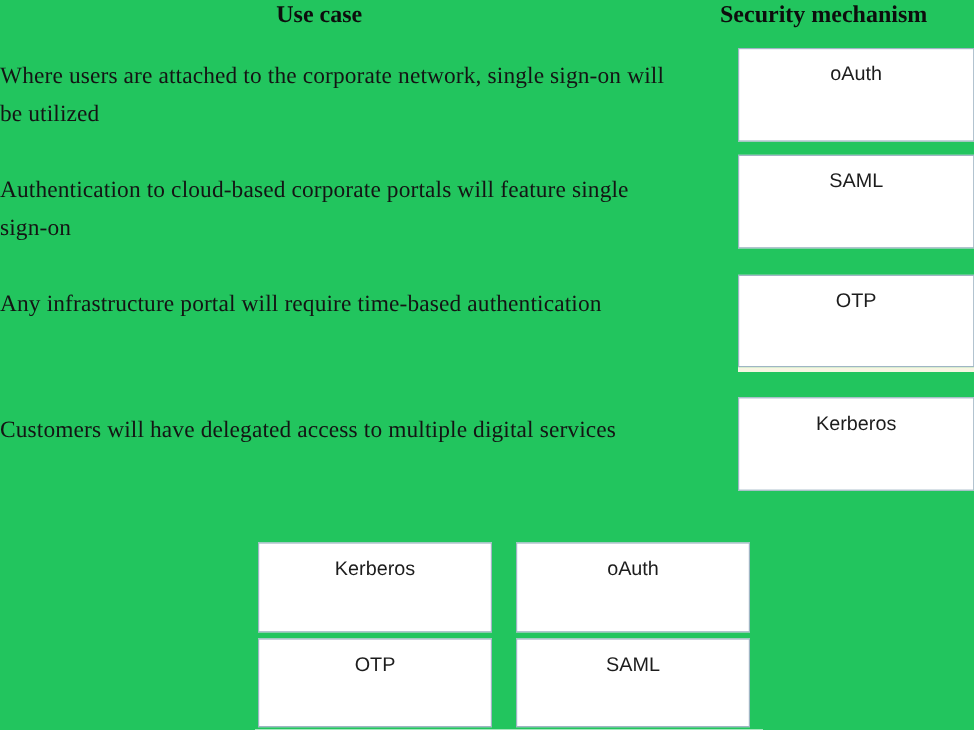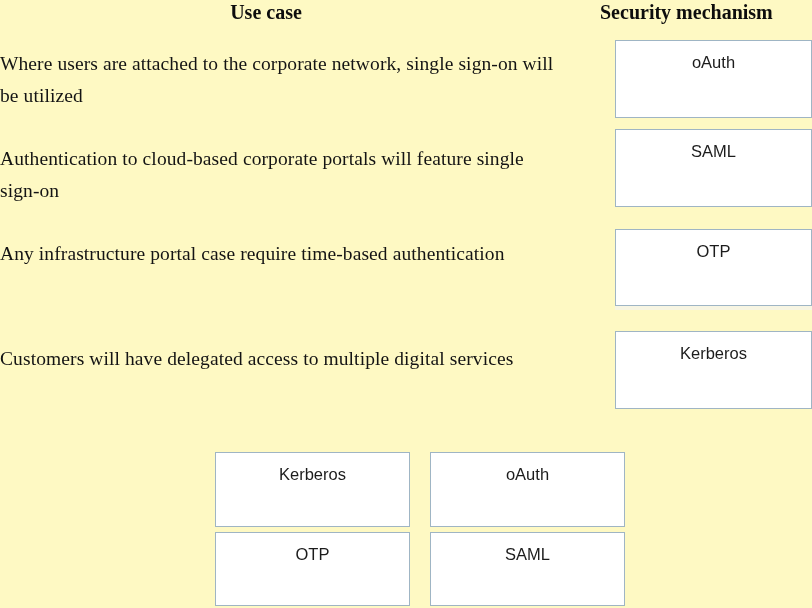--- a/index.html
+++ b/index.html
@@ -5,21 +5,21 @@
   html, body {
     margin: 0;
     padding: 0;
     background: #ffffff;
   }
 
   #page {
     position: relative;
     width: 812px;
     height: 608px;
-    background: #fef9c3;
+    background: #22c55e;
     overflow: hidden;
     font-family: "Liberation Serif", "DejaVu Serif", serif;
     color: #1a1a1a;
   }
 
   
   .col-header {
     position: absolute;
     font-family: "Liberation Serif", "DejaVu Serif", serif;
     font-weight: bold;
@@ -110,21 +110,21 @@
 <div id="page">
 
   <div class="col-header" id="hdr-usecase">Use case</div>
 
   <div class="col-header" id="hdr-mechanism">Security mechanism</div>
 
   <div class="usecase-text" id="usecase-0">Where users are attached to the corporate network, single sign-on will be utilized</div>
 
   <div class="usecase-text" id="usecase-1">Authentication to cloud-based corporate portals will feature single sign-on</div>
 
-  <div class="usecase-text" id="usecase-2">Any infrastructure portal case require time-based authentication</div>
+  <div class="usecase-text" id="usecase-2">Any infrastructure portal will require time-based authentication</div>
 
   <div class="usecase-text" id="usecase-3">Customers will have delegated access to multiple digital services</div>
 
   <div class="mech-box" id="mech-0">oAuth</div>
 
   <div class="mech-box" id="mech-1">SAML</div>
 
   <div class="mech-box" id="mech-2">OTP</div>
 
   <div class="mech-box" id="mech-3">Kerberos</div>

